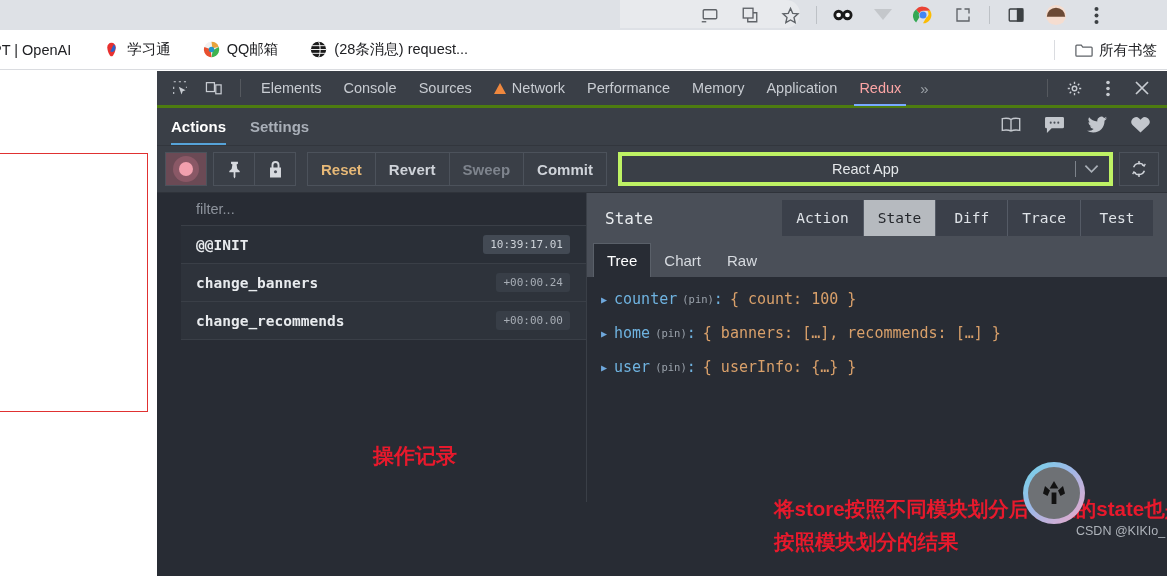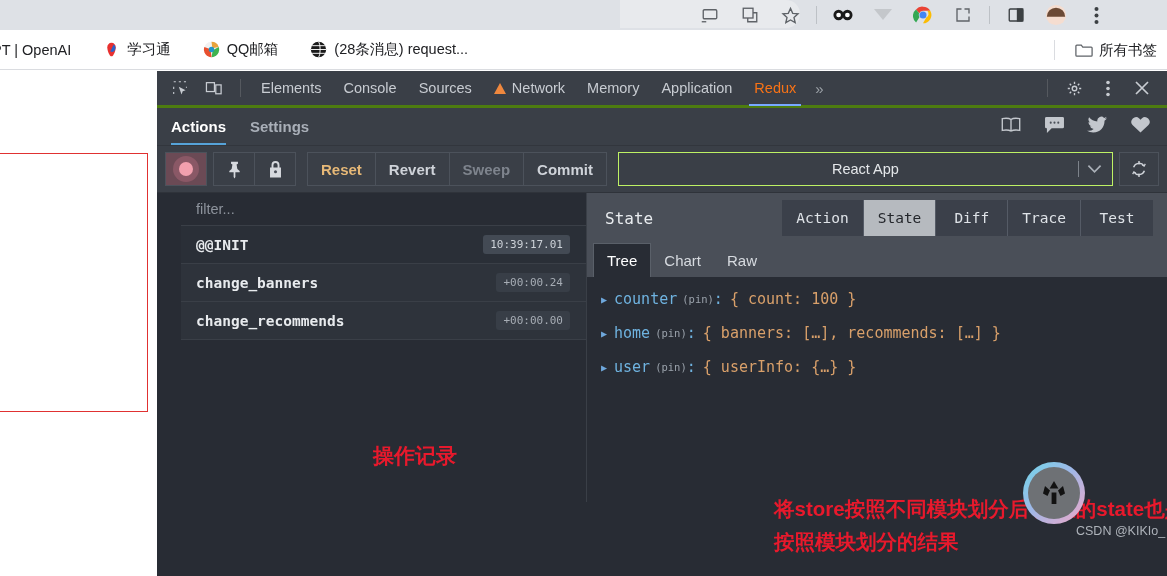--- a/index.html
+++ b/index.html
@@ -60,21 +60,21 @@
   }
   .dt-iconbtn {
     width:30px; height:28px; display:flex; align-items:center; justify-content:center;
     color:#c8ccd2; margin:0 2px;
   }
   .dt-vsep { width:1px; height:18px; background:#55595f; margin:0 9px; }
   .dt-tab {
     padding:0 11px; height:36px; display:flex; align-items:center; gap:6px;
     font-size:14.5px; color:#c8ccd2; position:relative; white-space:nowrap;
   }
-  .dt-tab.active { color:#f97316; }
+  .dt-tab.active { color:#fca5a5; }
   .dt-tab.active::after {
     content:""; position:absolute; left:6px; right:6px; bottom:0; height:2px; background:#78a9ff;
   }
   .warn-tri { width:0;height:0;border-left:6px solid transparent;border-right:6px solid transparent;border-bottom:11px solid #f0883e; position:relative; }
   .dt-chev { color:#9aa0a6; font-size:15px; padding:0 8px; }
   .dt-right { margin-left:auto; display:flex; align-items:center; padding-right:8px; }
 
   
   .dt-subbar {
     height:38px; background:#3a3f47; display:flex; 
@@ -107,21 +107,21 @@
   .tb-gap { width:12px; }
   .tb-rec {
     width:42px; height:34px; display:flex; align-items:center; justify-content:center;
     border:1px solid #4c525b; background:#6b4a55;
   }
   .rec-outer { width:26px;height:26px;border-radius:50%;background:#8a5866; display:flex;align-items:center;justify-content:center; }
   .rec-inner { width:14px;height:14px;border-radius:50%;background:#f2a0ae; }
   .tb-icon { width:42px; height:34px; display:flex; align-items:center; justify-content:center;
              border:1px solid #4c525b; color:#cfd3d9; margin-right:-1px; }
   .tb-select {
-    flex:1; height:34px; margin-left:12px; border:1px solid #bef264;
+    flex:1; height:34px; margin-left:12px; border:4px solid #bef264;
     display:flex; align-items:center; justify-content:center; position:relative;
     color:#e4e7ea; font-size:14.5px;
   }
   .tb-select .caret { position:absolute; right:10px; display:flex; align-items:center; gap:8px; color:#aab0b8; }
   .tb-select .vbar { width:1px; height:16px; background:#7d838b; }
   .tb-refresh {
     width:40px; height:34px; margin-left:6px; border:1px solid #4c525b;
     display:flex; align-items:center; justify-content:center; color:#cfd3d9;
   }
 
@@ -347,20 +347,23 @@
       <div class="dt-tab">
           <span>Console</span>
         </div>
       <div class="dt-tab">
           <span>Sources</span>
         </div>
       <div class="dt-tab">
         <span class="warn-tri"></span>
         <span>Network</span>
       </div>
+      <div class="dt-tab">
+          <span>Performance</span>
+        </div>
       <div class="dt-tab">
           <span>Memory</span>
         </div>
       <div class="dt-tab">
           <span>Application</span>
         </div>
       <div class="dt-tab active">
           <span>Redux</span>
         </div>
       <div class="dt-chev"><span>»</span></div>

